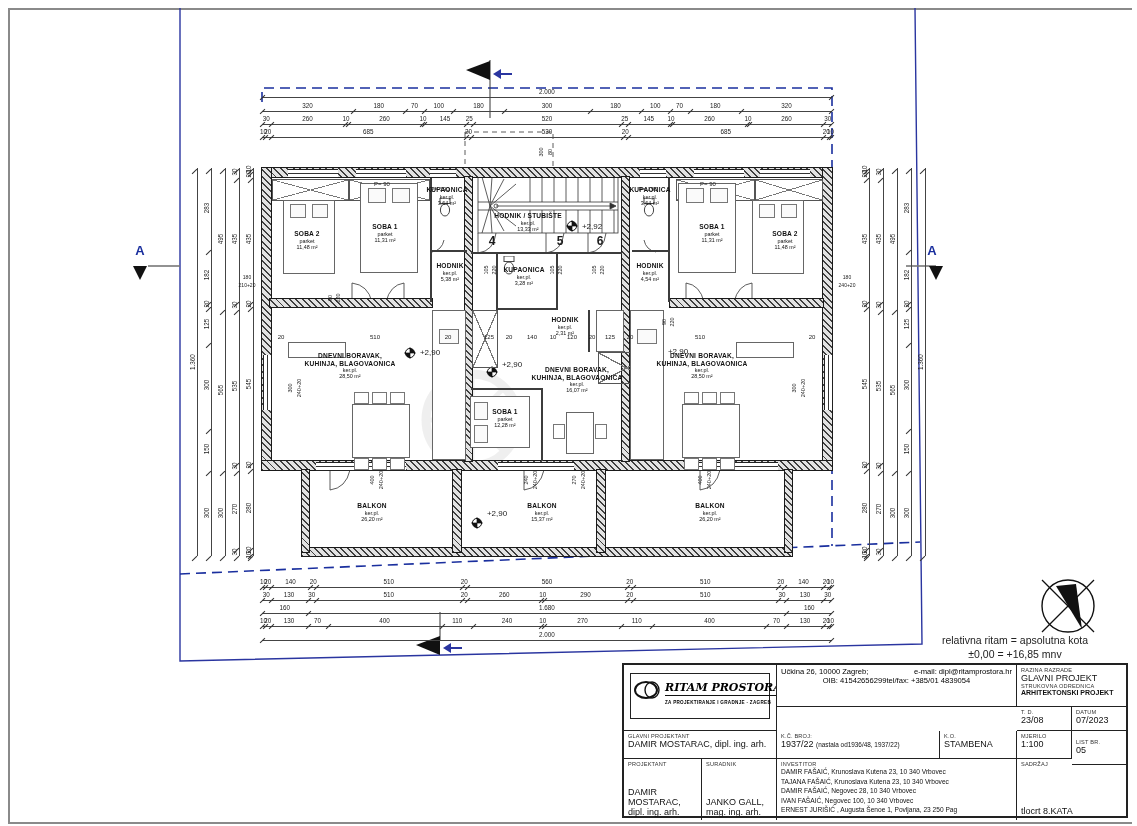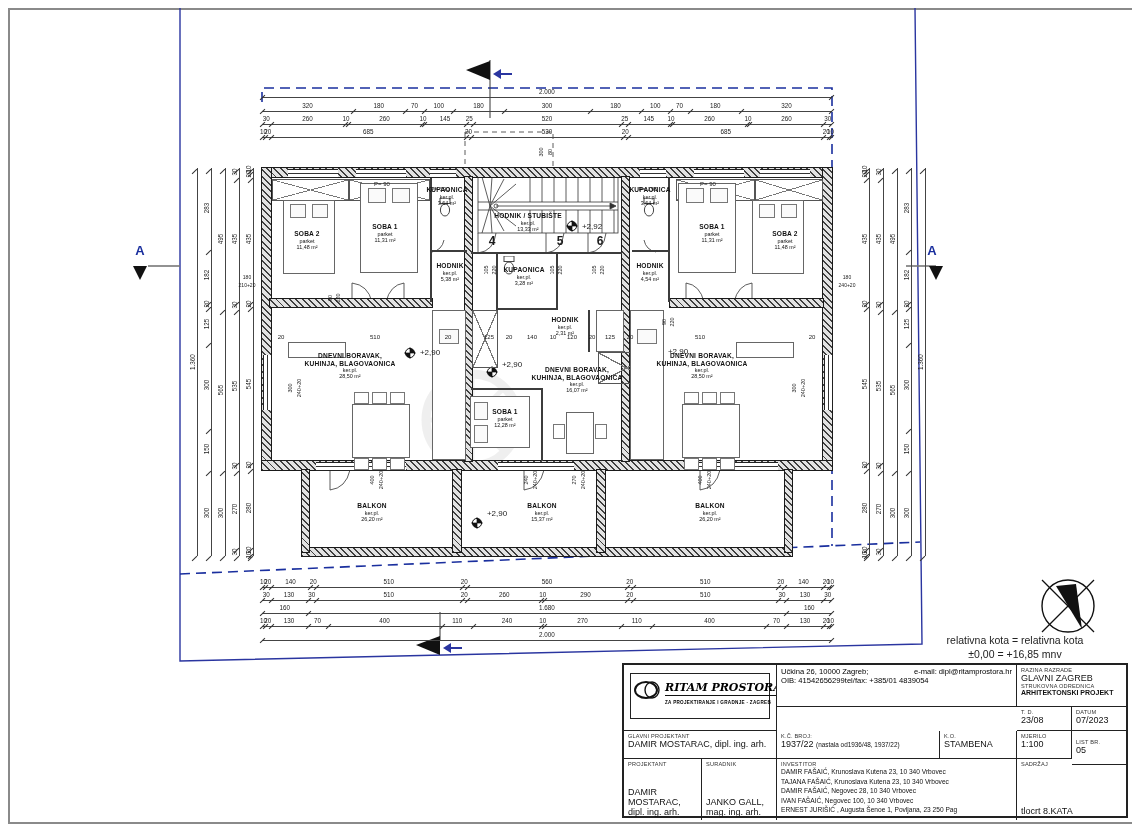--- a/index.html
+++ b/index.html
@@ -768,21 +768,21 @@
       <div class="an anv" style="left: 535px; top: 480px; font-size: 5.5px;">240+20</div>
       <div class="an anv" style="left: 574px; top: 480px; font-size: 5.5px;">270</div>
       <div class="an anv" style="left: 583px; top: 480px; font-size: 5.5px;">240+20</div>
       <div class="an anv" style="left: 700px; top: 480px; font-size: 5.5px;">400</div>
       <div class="an anv" style="left: 709px; top: 480px; font-size: 5.5px;">240+20</div>
       <div class="an anv" style="left: 541px; top: 152px; font-size: 5.5px;">300</div>
       <div class="an anv" style="left: 550px; top: 152px; font-size: 5.5px;">80</div>
     </div>
 
   <div id="note">
-    <div>relativna kota = relativna kota</div>
+    <div>relativna ritam = apsolutna kota</div>
     <div>±0,00 = +16,85 mnv</div>
   </div>
 
   <div id="tb">
 
     <div class="cell" style="left:0;top:0;width:153px;height:66px">
       <div id="logoBox" style="left:6px;top:8px">
         <svg width="34" height="40" viewBox="0 0 34 40">
           <ellipse cx="15" cy="16" rx="11" ry="8" fill="none" stroke="#111" stroke-width="2"></ellipse>
           <ellipse cx="21" cy="16" rx="7" ry="8" fill="none" stroke="#111" stroke-width="1.4"></ellipse>
@@ -804,21 +804,21 @@
     <div class="cell" style="left:78px;top:94px;width:75px;height:61px;border-bottom:none">
       <span class="lb">SURADNIK</span>
       <span class="vl" style="position:absolute;bottom:3px;left:4px;right:2px;white-space:normal">JANKO GALL, mag. ing. arh.</span>
     </div>
 
     <div class="cell" style="left:153px;top:0;width:240px;height:42px">
       <span style="display:flex;justify-content:space-between;font-size:7.6px">
         <span>Učkina 26, 10000 Zagreb;</span>
         <span>e-mail: dipl@ritamprostora.hr</span>
       </span>
-      <span style="display:flex;justify-content:flex-start;font-size:7.6px">
+      <span style="display:flex;justify-content:center;font-size:7.6px">
         <span>OIB: 41542656299</span>
         <span>tel/fax: +385/01 4839054</span>
       </span>
     </div>
 
 
     <div class="cell" style="left:153px;top:66px;width:163px;height:28px">
       <span class="lb">K.Č. BROJ:</span>
       <span class="vl"><span>1937/22</span> <span style="font-size:6.4px">(nastala od1936/48, 1937/22)</span></span>
     </div>
@@ -833,21 +833,21 @@
           <div>DAMIR FAŠAIĆ, Krunoslava Kutena 23, 10 340 Vrbovec</div>
           <div>TAJANA FAŠAIĆ, Krunoslava Kutena 23, 10 340 Vrbovec</div>
           <div>DAMIR FAŠAIĆ, Negovec 28, 10 340 Vrbovec</div>
           <div>IVAN FAŠAIĆ, Negovec 100, 10 340 Vrbovec</div>
           <div>ERNEST JURIŠIĆ , Augusta Šenoe 1, Povljana, 23 250 Pag</div>
         </div>
     </div>
 
     <div class="cell" style="left:393px;top:0;width:109px;height:42px;border-right:none">
       <span class="lb">RAZINA RAZRADE</span>
-      <span class="vl">GLAVNI ZAGREB</span>
+      <span class="vl">GLAVNI PROJEKT</span>
       <span class="lb">STRUKOVNA ODREDNICA</span>
       <span class="vls" style="font-weight:bold">ARHITEKTONSKI PROJEKT</span>
     </div>
     <div class="cell" style="left:393px;top:42px;width:55px;height:24px">
       <span class="lb">T. D.</span>
       <span class="vl">23/08</span>
     </div>
     <div class="cell" style="left:448px;top:42px;width:54px;height:24px;border-right:none">
       <span class="lb">DATUM</span>
       <span class="vl">07/2023</span>

